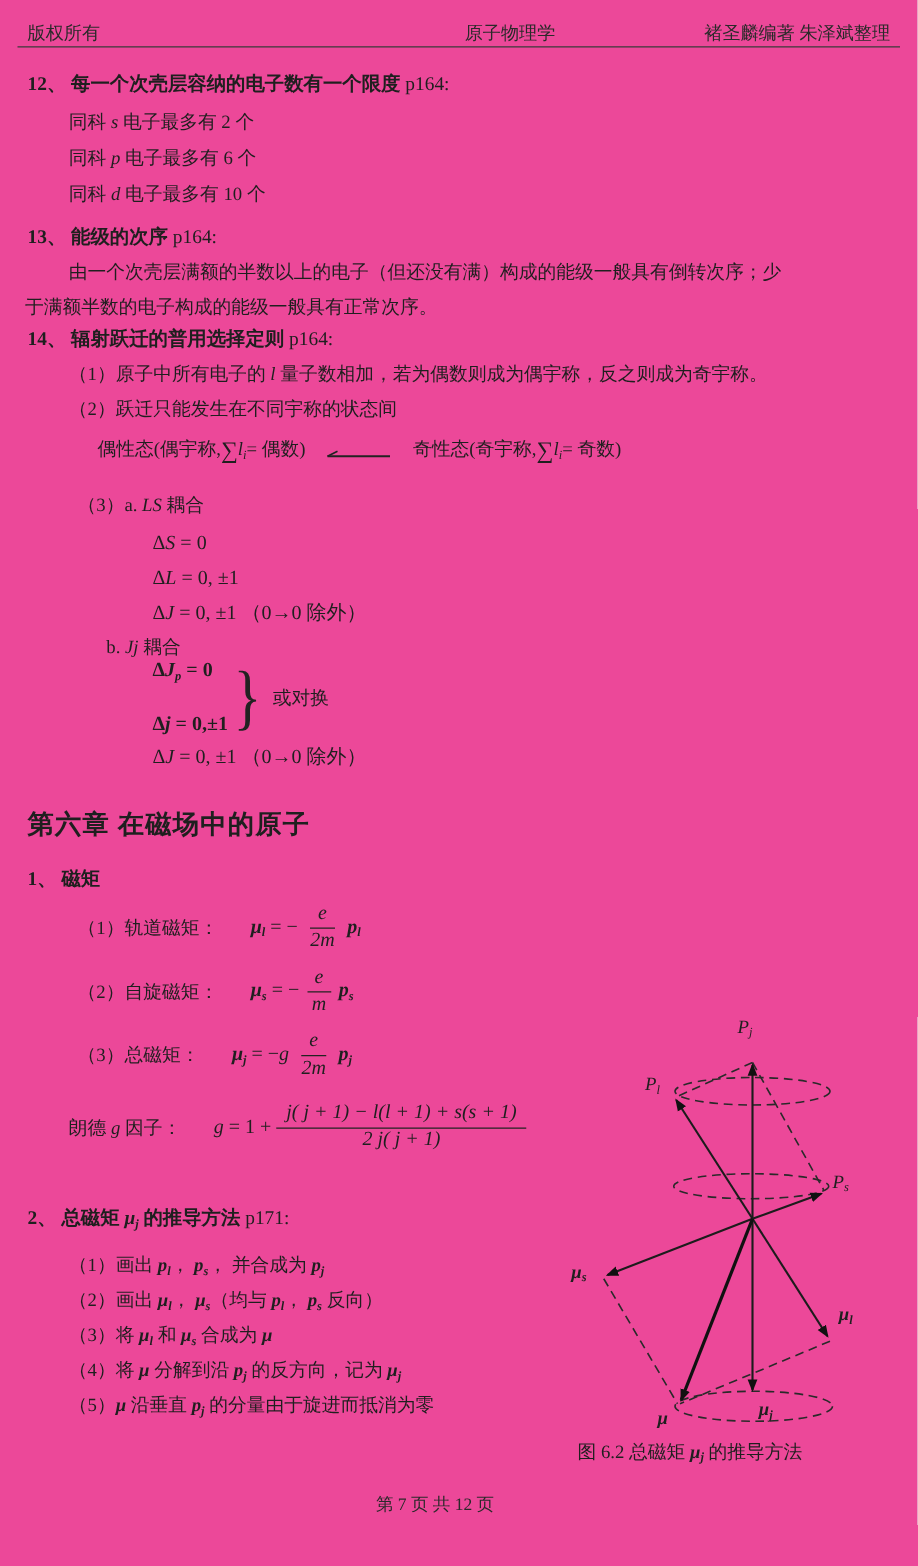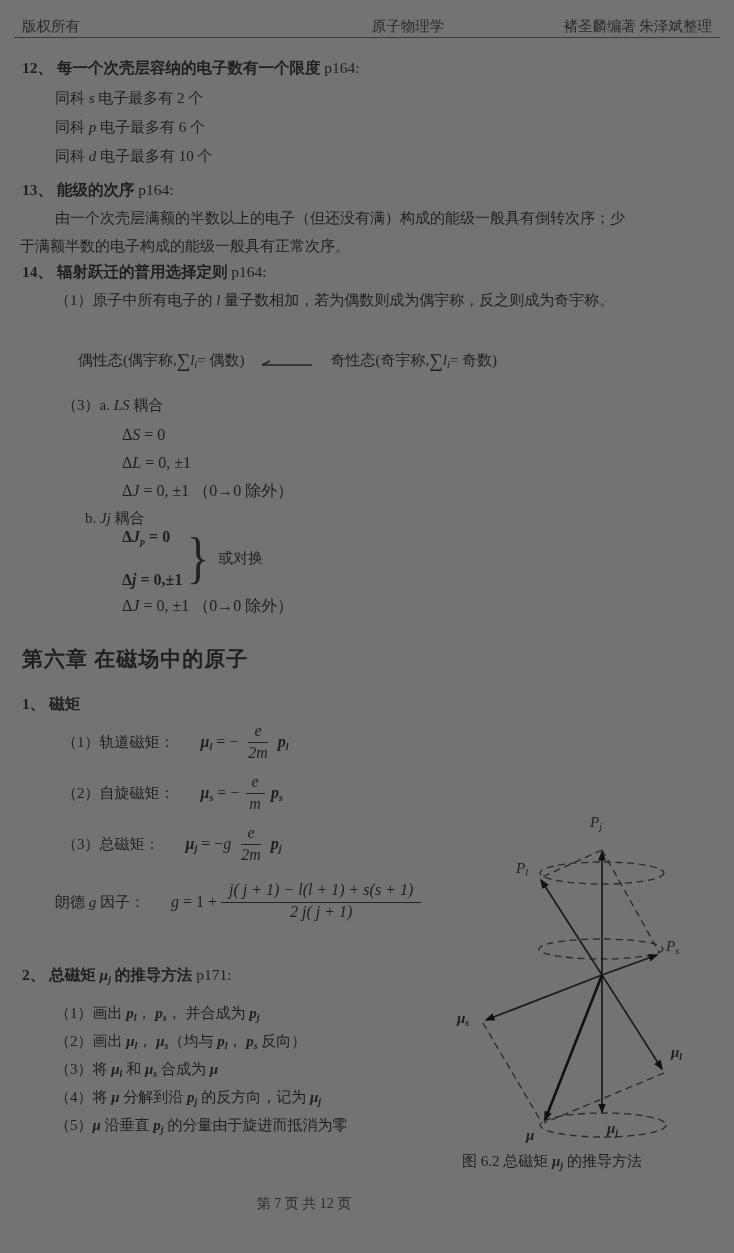--- a/index.html
+++ b/index.html
@@ -1,18 +1,18 @@
 <!DOCTYPE html>
 <html><head>
 <meta charset="utf-8">
 <style>
   html,body { margin:0; padding:0; background:#e8e8e8; }
   .page {
     position:relative; width:734px; height:1253px; margin:0 auto;
-    background:#737373; color:#1f1f1f; overflow:hidden;
+    background:#ec4899; color:#1f1f1f; overflow:hidden;
     font-family:"Liberation Serif","DejaVu Serif",serif;
     font-size:15px;
   }
   .abs { position:absolute; white-space:nowrap; }
   .line { position:absolute; white-space:nowrap; font-size:15px; line-height:1.35; }
   .bold { font-weight:700; }
   .h16 { font-size:15.5px; }
   .chapter { font-size:21px; font-weight:700; letter-spacing:1px; }
   .hdr { font-size:14.5px; color:#2a2a2a; }
   .rule { position:absolute; left:14px; top:37px; width:706px; height:0; border-top:1.6px solid #3a3a3a; }
@@ -36,21 +36,21 @@
   .jj-col { display:flex; flex-direction:column; gap:24px; font-size:16px; }
   .jj-brace { font-size:58px; font-weight:400; line-height:0.9; transform:scaleX(0.8); margin-left:2px; color:#222; }
   .jj-note { font-size:15px; margin-left:6px; }
   
   .parity { position:absolute; display:flex; align-items:center; font-size:15px; }
   .parity-arrow { margin:6px 14px 0 14px; }
   
   .fig { position:absolute; left:450px; top:812px; width:284px; height:340px; }
   .fig-label { position:absolute; white-space:nowrap; font-size:15px; }
   .caption { position:absolute; left:462px; top:1152px; font-size:15px; white-space:nowrap; }
-  .footer { position:absolute; left:0; top:1195px; width:608px; text-align:center; font-size:14px; color:#2a2a2a; }
+  .footer { position:absolute; left:0; top:1195px; width:608px; text-align:center; font-size:14px; color:#2a2a2a;padding-left:44px; }
   svg .solid { stroke:#1c1c1c; stroke-width:1.7; fill:none; }
   svg .thick { stroke:#111; stroke-width:2.6; fill:none; }
   svg .dash  { stroke:#2a2a2a; stroke-width:1.3; fill:none; stroke-dasharray:7 4.5; }
 </style>
 </head>
 <body>
 
 <div class="page">
 
   <div class="abs hdr" style="left:22px; top:17px;">版权所有</div>
@@ -62,20 +62,21 @@
   <div class="line" style="left:55px; top:88px;"><span class="r-n">同科 </span><span class="r-i">s</span><span class="r-n"> 电子最多有 2 个</span></div>
   <div class="line" style="left:55px; top:117px;"><span class="r-n">同科 </span><span class="r-i">p</span><span class="r-n"> 电子最多有 6 个</span></div>
   <div class="line" style="left:55px; top:146px;"><span class="r-n">同科 </span><span class="r-i">d</span><span class="r-n"> 电子最多有 10 个</span></div>
 
   <div class="line h16" style="left:22px; top:180px;"><span class="r-b">13、 能级的次序</span><span class="r-n"> p164:</span></div>
   <div class="line" style="left:55px; top:208px;">由一个次壳层满额的半数以上的电子（但还没有满）构成的能级一般具有倒转次序；少</div>
   <div class="line" style="left:20px; top:236px;">于满额半数的电子构成的能级一般具有正常次序。</div>
 
   <div class="line h16" style="left:22px; top:262px;"><span class="r-b">14、 辐射跃迁的普用选择定则</span><span class="r-n"> p164:</span></div>
   <div class="line" style="left:55px; top:290px;"><span class="r-n">（1）原子中所有电子的 </span><span class="r-i">l</span><span class="r-n"> 量子数相加，若为偶数则成为偶宇称，反之则成为奇宇称。</span></div>
+  <div class="line" style="left:55px; top:318px;"><span class="r-n">（2）跃迁只能发生在不同宇称的状态间</span></div>
 
   <div class="parity" style="left:78px; top:350px;">
     <span><span class="r-n">偶性态(偶宇称,</span><span class="r-sum">∑</span><span class="r-i">l</span><span class="r-sub">i</span><span class="r-n">= 偶数)</span></span>
     <svg class="parity-arrow" width="58" height="12" viewBox="0 0 58 12">
       <line x1="4" y1="7" x2="54" y2="7" stroke="#222" stroke-width="1.6"></line>
       <path d="M4,7 L12,3" stroke="#222" stroke-width="1.4" fill="none"></path>
     </svg>
     <span><span class="r-n">奇性态(奇宇称,</span><span class="r-sum">∑</span><span class="r-i">l</span><span class="r-sub">i</span><span class="r-n">= 奇数)</span></span>
   </div>
 

